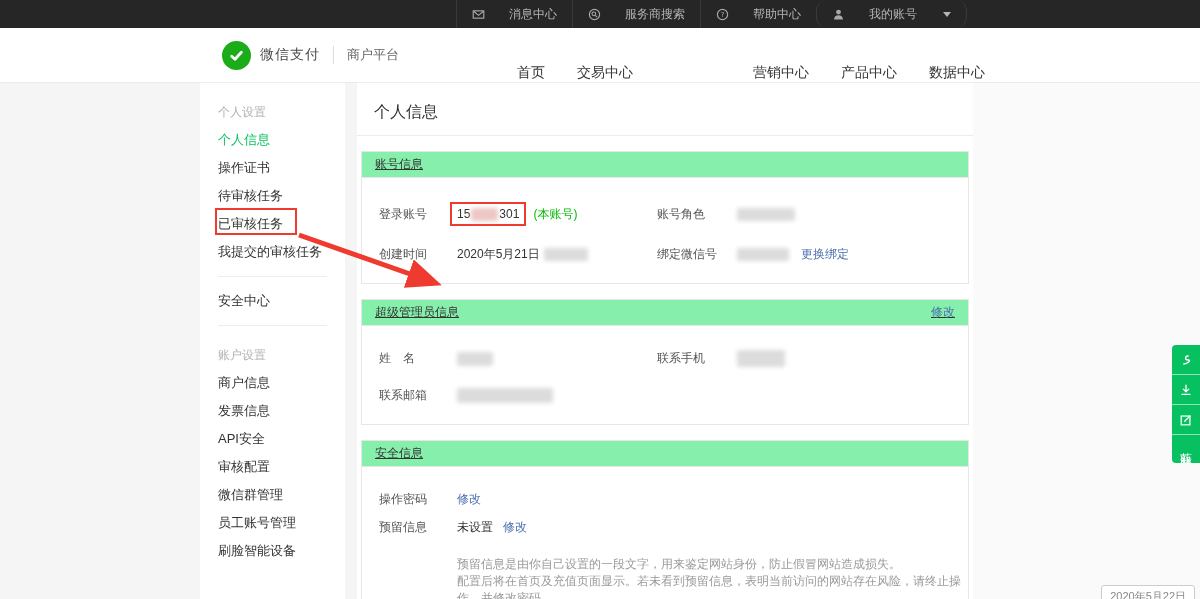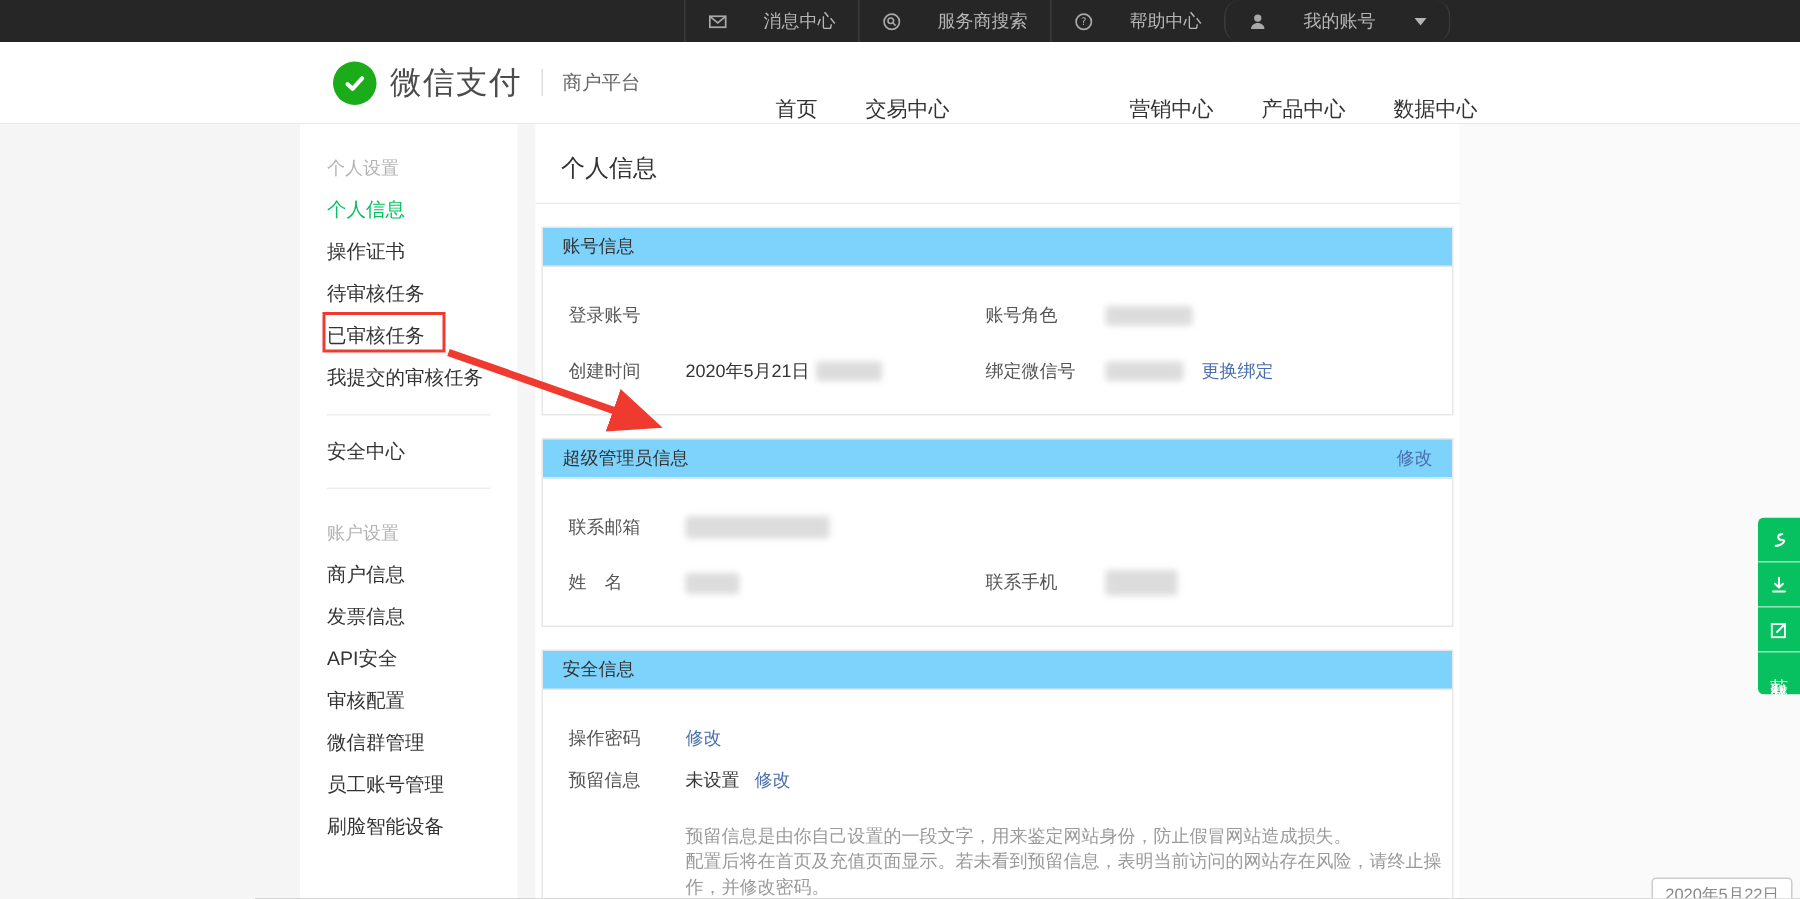--- a/index.html
+++ b/index.html
@@ -15,21 +15,21 @@
   .topbar-menu{position:absolute;right:233px;top:0;height:28px;display:flex;font-size:12px;color:#b5b5b5;}
   .topbar-item{display:flex;align-items:center;gap:24px;padding:0 15px;border-left:1px solid #3a3a3a;cursor:pointer;}
   .topbar-item:last-child{border-right:1px solid #3a3a3a;border-radius:11px;}
   .topbar-item svg{display:block;}
   .caret{width:0;height:0;border-left:4px solid transparent;border-right:4px solid transparent;border-top:5px solid #b5b5b5;margin-left:2px;}
 
   
   .header{height:55px;background:#fff;position:relative;border-bottom:1px solid #ececec;}
   .brand{position:absolute;left:222px;top:0;height:100%;display:flex;align-items:center;}
   .logo-circle{width:29px;height:29px;border-radius:50%;background:var(--logo-green);display:flex;align-items:center;justify-content:center;}
-  .brand-name{font-size:21px;color:#4c4c4c;margin-left:9px;letter-spacing:1px;}
+  .brand-name{font-size:14px;color:#4c4c4c;margin-left:9px;letter-spacing:1px;}
   .brand-divider{width:1px;height:18px;background:#ddd;margin:0 13px;}
   .brand-sub{font-size:13px;color:#666;}
   .nav{position:absolute;right:215px;top:0;height:100%;display:flex;gap:32px;align-items:center;font-size:14px;color:#333;}
   .nav-item{position:relative;height:100%;display:flex;align-items:center;cursor:pointer;margin-top:36px;}
   .nav-item.active{color:var(--green);align-items:flex-end;}
   .nav-item.active::after{content:"";position:absolute;bottom:11px;left:50%;transform:translateX(-50%);width:30px;height:3px;background:var(--green);border-radius:2px;}
 
   
   .page{position:relative;height:516px;background:var(--pagebg);}
   .page-right-bg{position:absolute;left:973px;top:0;right:0;bottom:0;background:#fafafa;}
@@ -38,21 +38,21 @@
   .sidebar{position:absolute;left:200px;top:0;bottom:0;width:145px;background:#fff;padding-left:18px;font-size:13px;color:#333;}
   .side-group-title{color:#b2b2b2;font-size:12px;margin:21px 0 5px;}
   .side-item{height:28px;line-height:28px;cursor:pointer;white-space:nowrap;}
   .side-item.active{color:var(--green);}
   .side-divider{height:1px;background:#ededed;margin:10px 18px 10px 0;}
 
   
   .main{position:absolute;left:357px;top:0;bottom:0;width:616px;background:#fff;}
   .main-title{font-size:16px;color:#333;padding:19px 17px 12px;border-bottom:1px solid #ececec;}
   .box{margin:15px 4px 0;border:1px solid var(--border);}
-  .box-header{height:26px;line-height:25px;background:#7dd3fc;border-bottom:1px solid var(--border);padding:0 13px;font-size:12px;color:#333;display:flex;justify-content:space-between;align-items:center;}
+  .box-header{height:26px;line-height:25px;background:#86efac;border-bottom:1px solid var(--border);padding:0 13px;font-size:12px;color:#333;display:flex;justify-content:space-between;align-items:center;text-decoration:underline;}
   .box-body{padding:24px 0 20px 17px;font-size:12px;color:#555;}
   .row{display:flex;align-items:center;margin-bottom:20px;}
   .row:last-child{margin-bottom:0;}
   .col1{display:flex;align-items:center;width:278px;}
   .col2{display:flex;align-items:center;flex:1;}
   .lbl{width:78px;color:#555;flex:none;}
   .lbl2{width:80px;color:#555;flex:none;}
   .val{color:#333;display:flex;align-items:center;}
   .link{color:var(--link);cursor:pointer;text-decoration:none;}
   .blur{display:inline-block;background:#dcdcdc;border-radius:2px;filter:blur(2px);}
@@ -175,20 +175,28 @@
       <div class="main-title">个人信息</div>
 
       <div class="box">
         <div class="box-header">
           <span>账号信息</span>
         </div>
         <div class="box-body">
           <div class="row">
             <div class="col1">
               <span class="lbl">登录账号</span>
+              <span class="val">
+                <span class="ann-box-inline">
+                  <span>15</span>
+                  <span class="blur pink" style="width:27px;height:13px;margin:0 1px;"></span>
+                  <span>301</span>
+                </span>
+                <span class="note-green">(本账号)</span>
+              </span>
             </div>
             <div class="col2">
               <span class="lbl2">账号角色</span>
               <span class="blur" style="width:58px;height:13px;"></span>
             </div>
           </div>
           <div class="row">
             <div class="col1">
               <span class="lbl">创建时间</span>
               <span class="val">
@@ -206,32 +214,32 @@
       </div>
 
       <div class="box">
         <div class="box-header">
           <span>超级管理员信息</span>
           <a class="link">修改</a>
         </div>
         <div class="box-body">
           <div class="row">
             <div class="col1">
-              <span class="lbl">联系邮箱</span>
-              <span class="blur" style="width:96px;height:15px;"></span>
-            </div>
-          </div>
-          <div class="row">
-            <div class="col1">
               <span class="lbl">姓　名</span>
               <span class="blur" style="width:36px;height:14px;"></span>
             </div>
             <div class="col2">
               <span class="lbl2">联系手机</span>
               <span class="blur" style="width:48px;height:17px;"></span>
+            </div>
+          </div>
+          <div class="row">
+            <div class="col1">
+              <span class="lbl">联系邮箱</span>
+              <span class="blur" style="width:96px;height:15px;"></span>
             </div>
           </div>
         </div>
       </div>
 
       <div class="box">
         <div class="box-header">
           <span>安全信息</span>
         </div>
         <div class="box-body">

